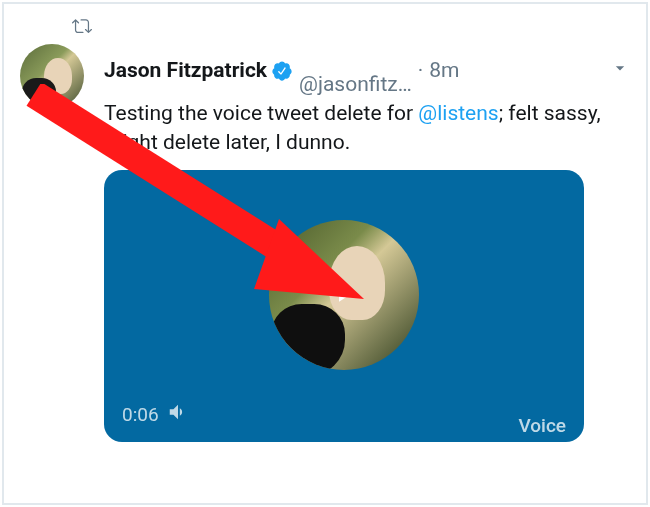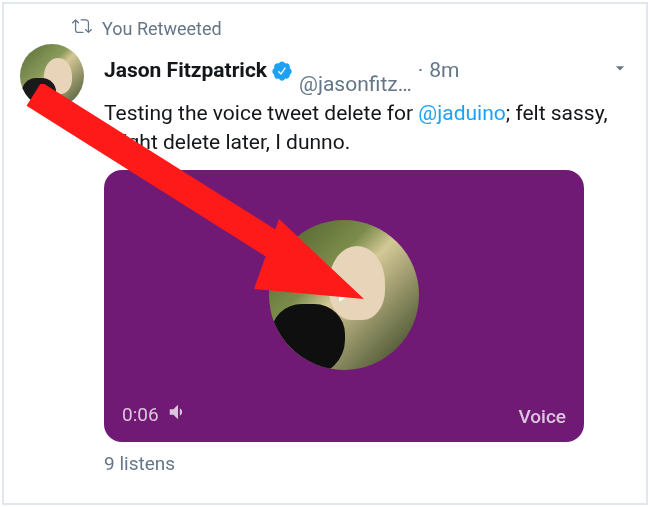--- a/index.html
+++ b/index.html
@@ -113,21 +113,21 @@
       color: #14171a;
       margin-top: 2px;
     }
     .mention {
       color: #1da1f2;
     }
     .voice-card {
       margin-top: 14px;
       width: 480px;
       height: 272px;
-      background: #701a75;
+      background: #0369a1;
       border-radius: 18px;
       position: relative;
     }
     .voice-avatar {
       width: 150px;
       height: 150px;
       border-radius: 50%;
       position: absolute;
       top: 50px;
       left: 165px;
@@ -169,21 +169,21 @@
       display: flex;
       align-items: center;
       color: rgba(255,255,255,0.75);
       font-size: 19px;
     }
     .sound-icon {
       margin-left: 8px;
     }
     .voice-label {
       position: absolute;
-      bottom: 14px;
+      bottom: 5px;
       right: 18px;
       color: rgba(255,255,255,0.75);
       font-size: 19px;
       font-weight: 500;
     }
     .listens {
       color: #657786;
       font-size: 19px;
       margin-top: 10px;
     }
@@ -199,21 +199,20 @@
 <body>
 
 <div class="tweet-container">
 
   <div class="retweet-row">
     <span class="retweet-icon">
       <svg width="20" height="20" viewBox="0 0 24 24" fill="#657786">
           <path d="M23.77 15.67c-.292-.293-.767-.293-1.06 0l-2.22 2.22V7.65c0-2.068-1.683-3.75-3.75-3.75h-5.85c-.414 0-.75.336-.75.75s.336.75.75.75h5.85c1.24 0 2.25 1.01 2.25 2.25v10.24l-2.22-2.22c-.293-.293-.768-.293-1.06 0s-.294.768 0 1.06l3.5 3.5c.145.147.337.22.53.22s.383-.072.53-.22l3.5-3.5c.294-.292.294-.767 0-1.06zm-10.66 3.28H7.26c-1.24 0-2.25-1.01-2.25-2.25V6.46l2.22 2.22c.148.147.34.22.532.22s.384-.073.53-.22c.293-.293.293-.768 0-1.06l-3.5-3.5c-.293-.294-.768-.294-1.06 0l-3.5 3.5c-.294.292-.294.767 0 1.06s.767.293 1.06 0l2.22-2.22V16.7c0 2.068 1.683 3.75 3.75 3.75h5.85c.414 0 .75-.336.75-.75s-.337-.75-.75-.75z"></path>
         </svg>
     </span>
-    <span>You Retweeted</span>
   </div>
 
   <div class="tweet-body">
     <div class="avatar-col">
       <div class="avatar"></div>
     </div>
     <div class="content-col">
       <div class="header-row">
         <span class="name">Jason Fitzpatrick</span>
         <span class="verified-icon">
@@ -225,21 +224,21 @@
         <span class="dot-sep">·</span>
         <span class="timestamp">8m</span>
         <span class="more-icon">
           <svg width="20" height="20" viewBox="0 0 24 24" fill="#657786">
               <path d="M7 10l5 5 5-5z"></path>
             </svg>
         </span>
       </div>
 
       <div class="tweet-text">
-        <span>Testing the voice tweet delete for </span><span class="mention">@jaduino</span><span>; felt sassy, might delete later, I dunno.</span>
+        <span>Testing the voice tweet delete for </span><span class="mention">@listens</span><span>; felt sassy, might delete later, I dunno.</span>
       </div>
 
       <div class="voice-card">
         <div class="voice-avatar">
           <span class="play-button">
             <svg width="30" height="30" viewBox="0 0 24 24" fill="#ffffff">
                 <path d="M8 5v14l11-7z"></path>
               </svg>
           </span>
         </div>
@@ -247,21 +246,20 @@
           <span>0:06</span>
           <span class="sound-icon">
             <svg width="22" height="22" viewBox="0 0 24 24" fill="rgba(255,255,255,0.75)">
                 <path d="M3 9v6h4l5 5V4L7 9H3zm13.5 3c0-1.77-1.02-3.29-2.5-4.03v8.05c1.48-.73 2.5-2.25 2.5-4.02z"></path>
               </svg>
           </span>
         </div>
         <div class="voice-label">Voice</div>
       </div>
 
-      <div class="listens">9 listens</div>
     </div>
   </div>
 
   <svg class="arrow-annotation" width="360" height="240" viewBox="0 0 360 240">
     <defs>
       <marker id="arrowhead" markerWidth="12" markerHeight="10" refX="10" refY="5" orient="auto">
         <polygon points="0 0, 12 5, 0 10" fill="#ff1a1a"></polygon>
       </marker>
     </defs>
     <line x1="10" y1="10" x2="280" y2="180" stroke="#ff1a1a" stroke-width="28"></line>

